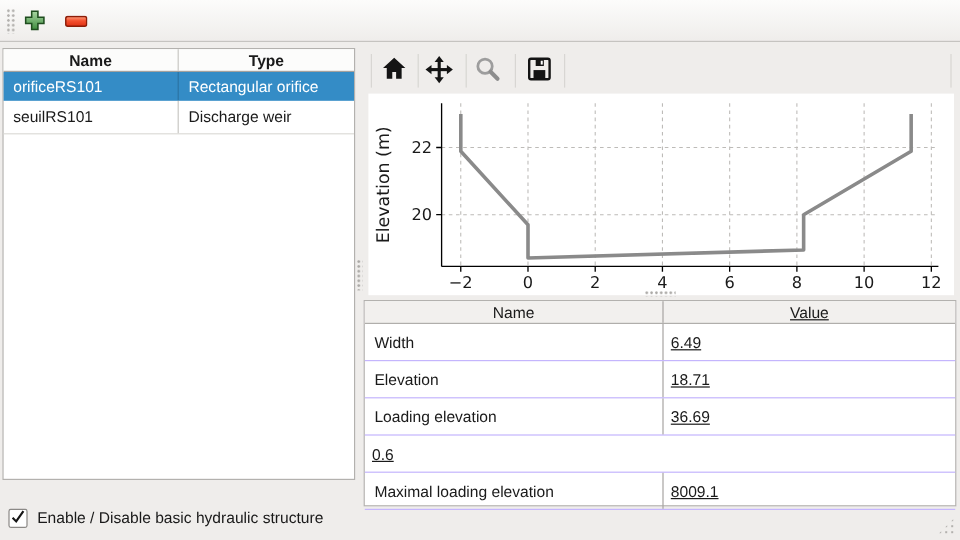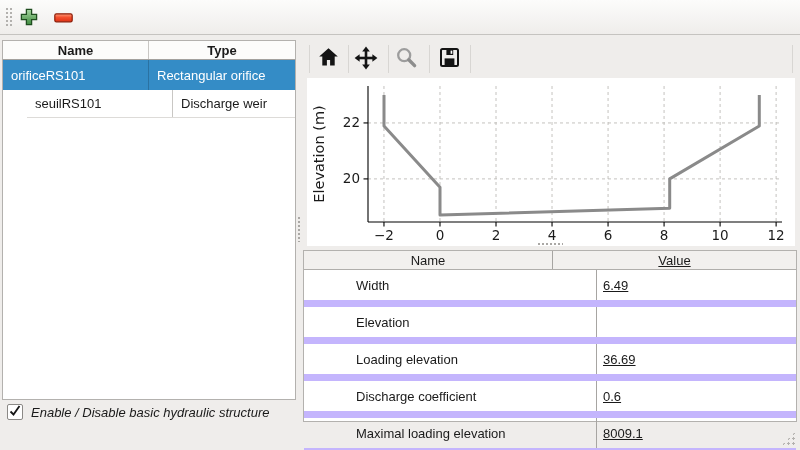--- a/index.html
+++ b/index.html
@@ -29,25 +29,25 @@
     position:absolute;left:2px;top:40px;width:294px;height:360px;
     background:#fff;border:1px solid #b3b1ae;box-sizing:border-box;
   }
   .structures .hdr{display:flex;height:18px;background:#fcfcfb;border-bottom:1px solid #a3a19e;font-weight:bold;}
   .structures .hdr .cell{display:flex;align-items:center;justify-content:center;}
   .structures .cell{box-sizing:border-box;overflow:hidden;white-space:nowrap;}
   .structures .c1{width:146px;border-right:1px solid #c9c7c4;}
   .structures .c2{flex:1;}
   .structures .row{display:flex;align-items:stretch;}
   .structures .row .cell{display:flex;align-items:center;padding-left:8px;}
-  .structures .row.sel{height:30px;color:#fff;text-align:right;}
+  .structures .row.sel{height:24px;color:#fff;text-align:right;}
   .structures .row.sel .c1{border-right:1px solid rgba(0,0,0,0.18);}
-  .structures .row.plain{height:27px;border-bottom:1px solid #dddbd8;margin-left:24px;}
-  
-  .chk-row{position:absolute;left:7px;top:404px;display:flex;align-items:flex-end;font-style:italic;}
+  .structures .row.plain{height:27px;border-bottom:1px solid #dddbd8;}
+  
+  .chk-row{position:absolute;left:7px;top:424px;display:flex;align-items:flex-start;}
   .chk-box{width:16px;height:16px;background:#fff;border:1px solid #8b8986;border-radius:2px;display:flex;align-items:center;justify-content:center;box-sizing:border-box;}
   .chk-label{margin-left:8px;}
   
   .mpl-sep{position:absolute;top:45px;width:1px;height:28px;background:#d8d6d3;}
   .mpl-btn{position:absolute;top:46px;width:26px;height:26px;display:flex;align-items:center;justify-content:center;background:transparent;border:none;padding:0;cursor:default;}
   
   .canvas{position:absolute;left:307px;top:78px;width:488px;height:168px;background:#fff;}
   #chart-svg text{font-family:"DejaVu Sans", sans-serif;}
   
   .split-v{position:absolute;left:297px;top:216px;width:5px;height:26px;
@@ -56,21 +56,21 @@
     background-image:radial-gradient(circle,#aaa8a5 1px,transparent 1.2px);background-size:4px 4px;}
   
   .params{
     position:absolute;left:303px;top:250px;width:494px;height:172px;
     background:#fff;border:1px solid #b3b1ae;box-sizing:border-box;
   }
   .params .hdr{display:flex;height:18px;background:#f2f0ee;border-bottom:1px solid #b0aeab;}
   .params .hdr .cell{display:flex;align-items:center;justify-content:center;}
   .params .c1{width:249px;border-right:1px solid #a7a5a2;box-sizing:border-box;}
   .params .c2{flex:1;text-decoration:underline;}
-  .params .row{display:flex;height:30px;border-bottom:7px solid #c4b5fd;padding-left:44px;}
+  .params .row{display:flex;height:30px;border-bottom:1px solid #c4b5fd;}
   .params .row .cell{display:flex;align-items:center;overflow:hidden;white-space:nowrap;}
   .params .row .c1{padding-left:8px;}
   .params .row .c2{padding-left:6px;}
   
   .grip{position:absolute;right:4px;bottom:4px;width:15px;height:15px;
     background-image:radial-gradient(circle,#b3b1ae 1px,transparent 1.2px);background-size:5px 5px;
     clip-path:polygon(100% 0,100% 100%,0 100%);}
 </style>
 </head>
 <body>
@@ -224,27 +224,27 @@
   <div class="hdr">
     <div class="cell c1">Name</div>
     <div class="cell c2">Value</div>
   </div>
   <div class="row">
     <div class="cell c1">Width</div>
     <div class="cell c2">6.49</div>
   </div>
   <div class="row">
     <div class="cell c1">Elevation</div>
+    <div class="cell c2">18.71</div>
   </div>
   <div class="row">
     <div class="cell c1">Loading elevation</div>
     <div class="cell c2">36.69</div>
   </div>
   <div class="row">
-    <div class="cell c1">Discharge coefficient</div>
     <div class="cell c2">0.6</div>
   </div>
   <div class="row">
     <div class="cell c1">Maximal loading elevation</div>
     <div class="cell c2">8009.1</div>
   </div>
 </div>
 
 <div class="grip"></div>
 

